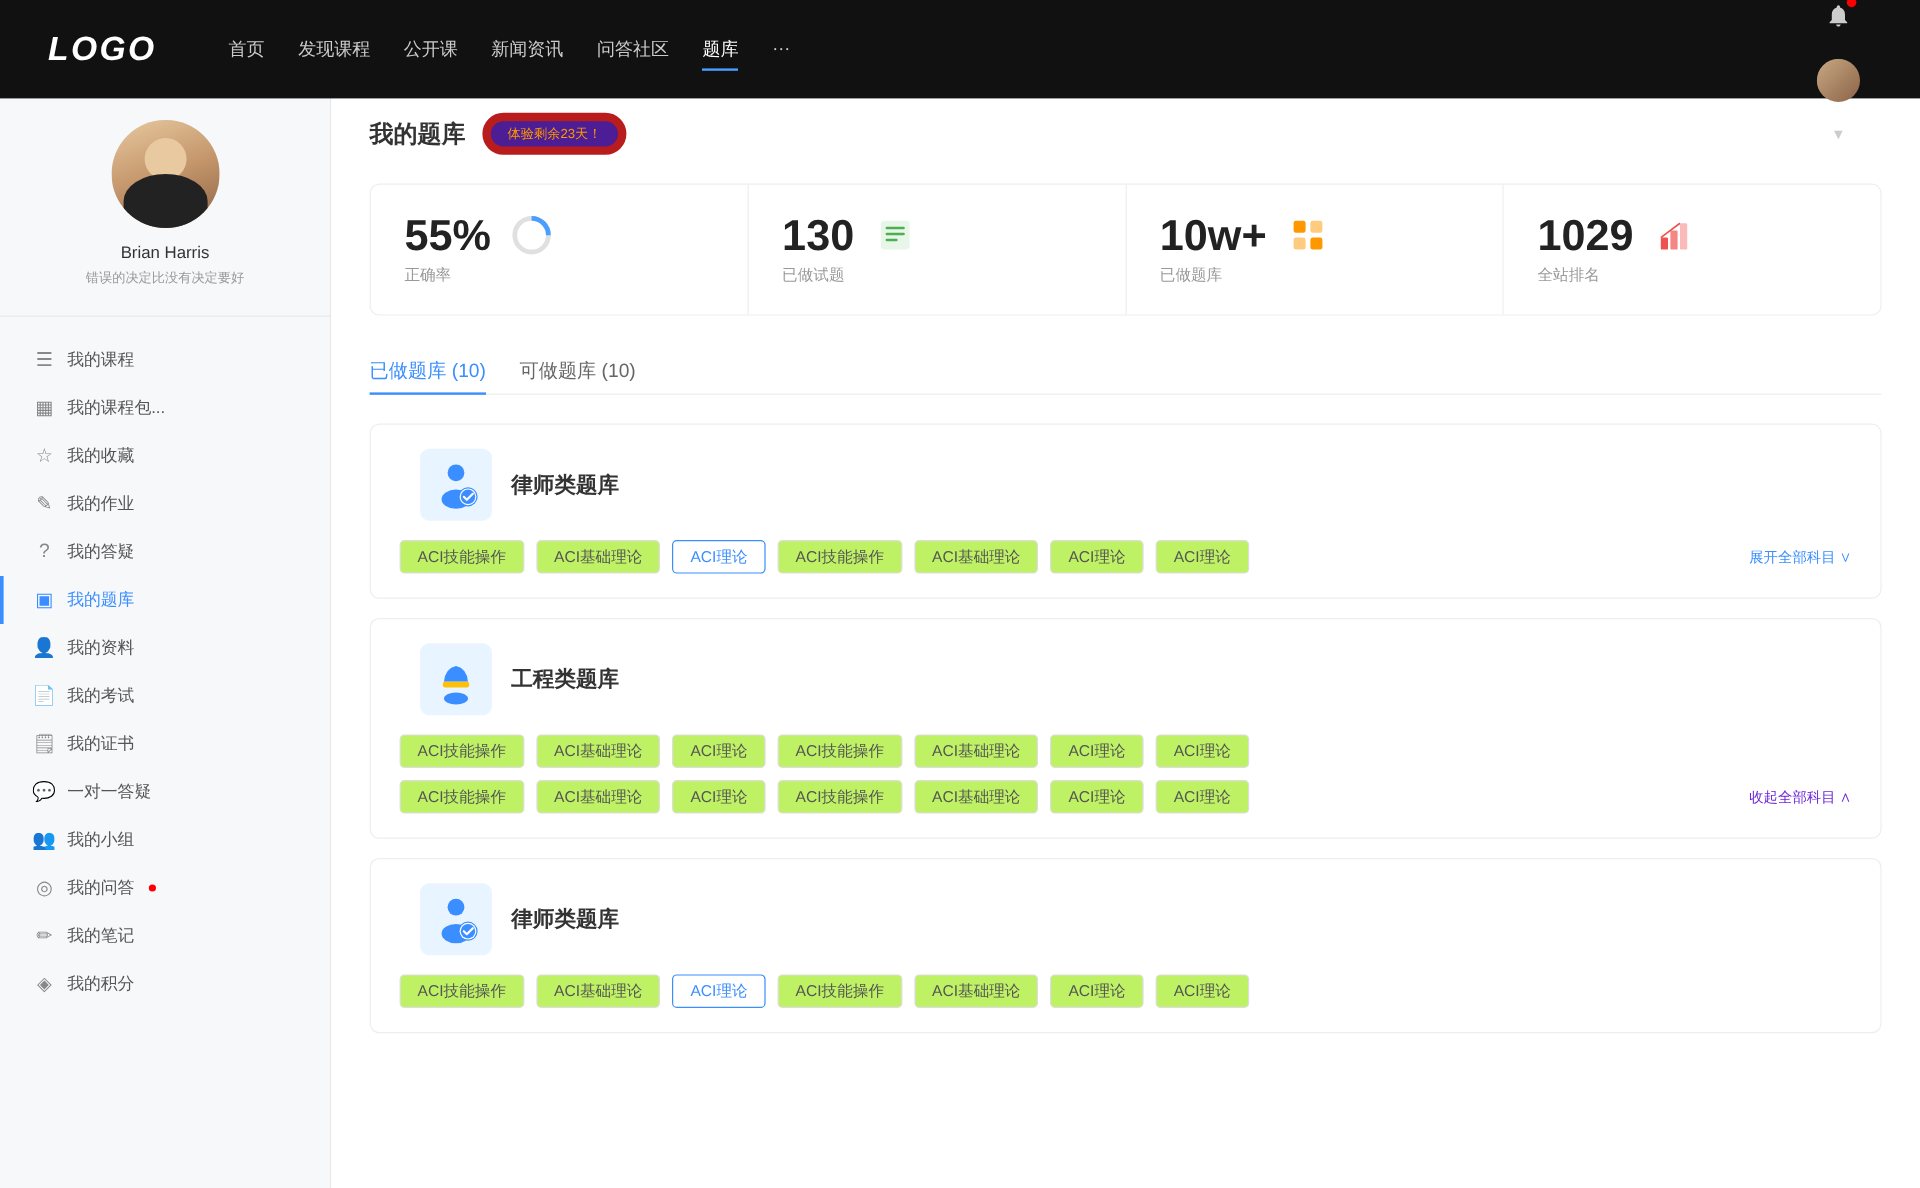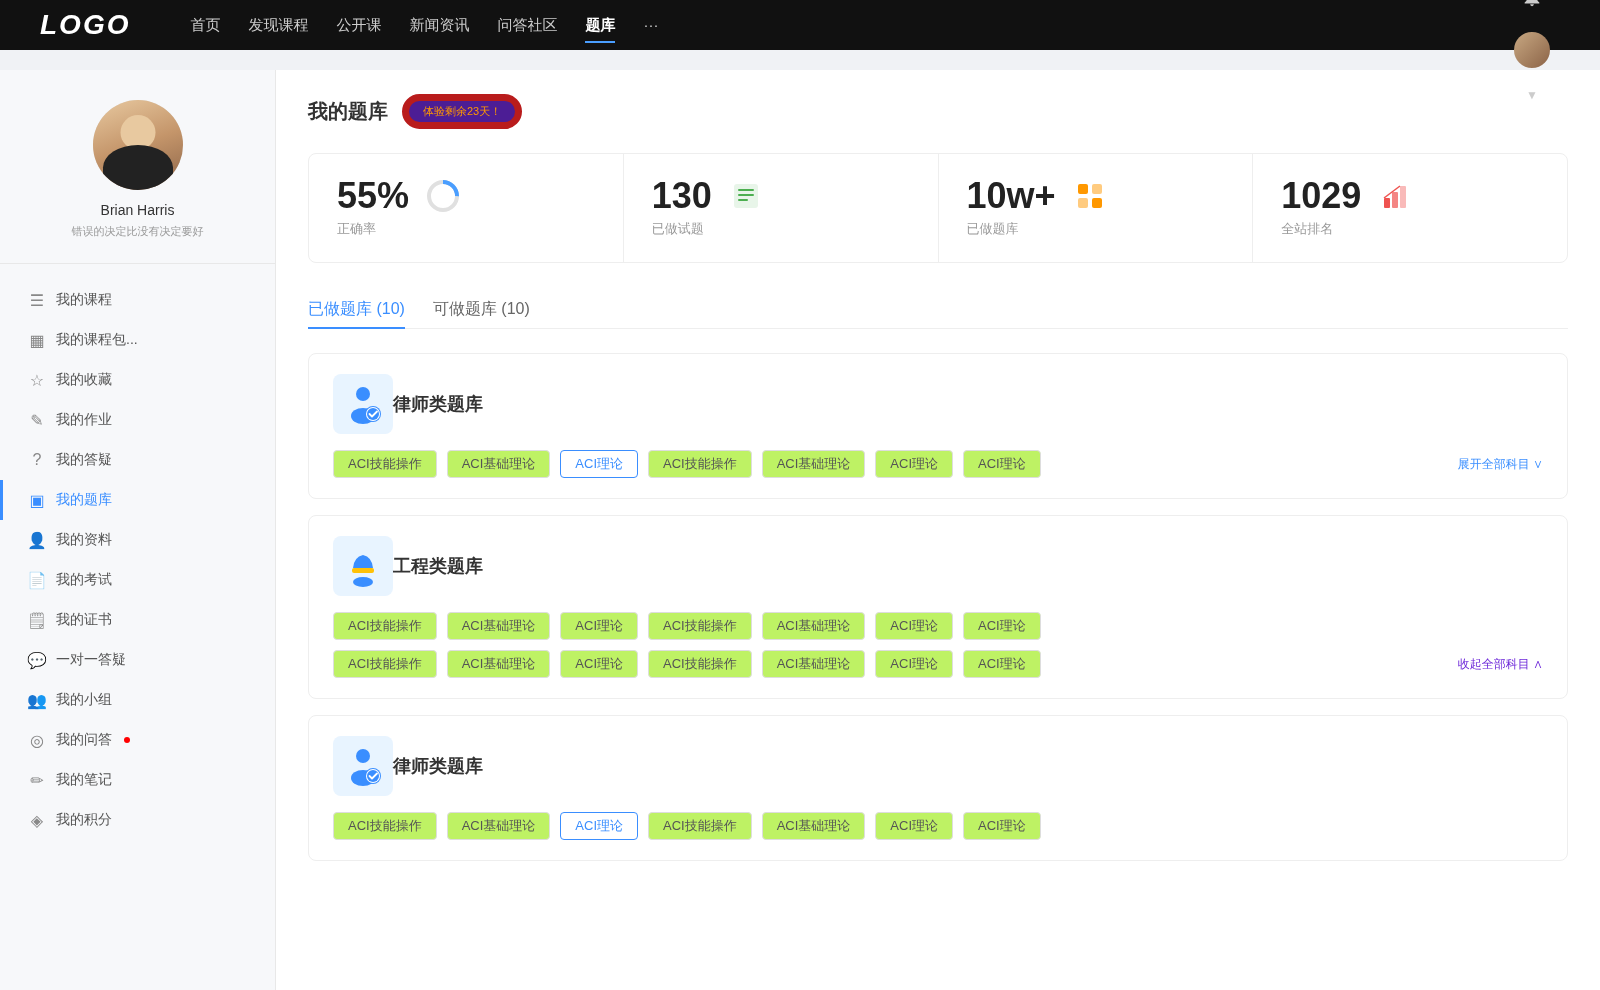--- a/index.html
+++ b/index.html
@@ -1,21 +1,21 @@
 <!DOCTYPE html>
 <html><head>
   <meta charset="utf-8">
   <style>
     * { box-sizing: border-box; margin: 0; padding: 0; }
     body { font-family: -apple-system, BlinkMacSystemFont, 'PingFang SC', 'Microsoft YaHei', sans-serif; background: #f0f2f5; min-height: 990px; }
 
     
     .topnav {
       background: #111;
-      height: 50px;
+      height: 82px;
       display: flex;
       align-items: center;
       padding: 0 40px;
       position: fixed;
       top: 0; left: 0; right: 0;
       z-index: 100;
     }
     .topnav-logo {
       color: white;
       font-size: 28px;
@@ -32,21 +32,20 @@
     .topnav-link {
       color: #ccc;
       font-size: 15px;
       cursor: pointer;
       text-decoration: none;
       padding: 4px 0;
       position: relative;
     }
     .topnav-link.active {
       color: white;
-      font-weight: bold;
     }
     .topnav-link.active::after {
       content: '';
       position: absolute;
       bottom: -4px;
       left: 0; right: 0;
       height: 2px;
       background: #4a9eff;
     }
     .topnav-right {
@@ -292,21 +291,23 @@
     
     .bank-section {
       border: 1px solid #eee;
       border-radius: 8px;
       padding: 20px 24px;
       margin-bottom: 16px;
     }
     .bank-header {
       display: flex;
       align-items: center;
+      gap: 16px;
       margin-bottom: 16px;
+      margin-left: 17px;
     }
     .bank-icon {
       width: 60px; height: 60px;
       background: #e8f4ff;
       border-radius: 8px;
       display: flex;
       align-items: center;
       justify-content: center;
       flex-shrink: 0;
     }

